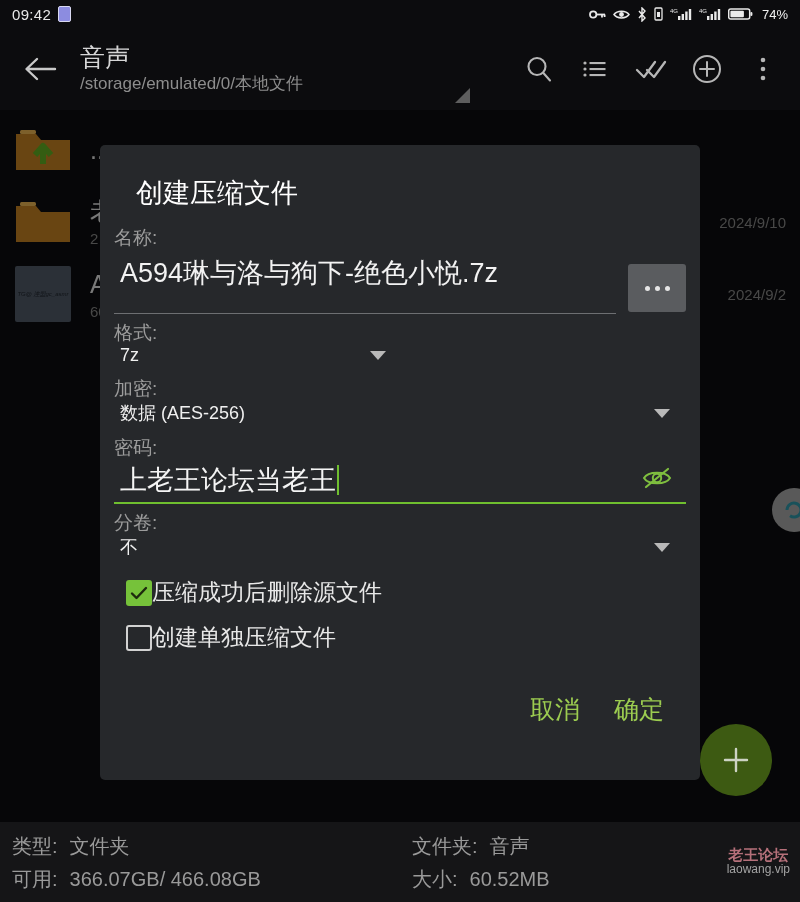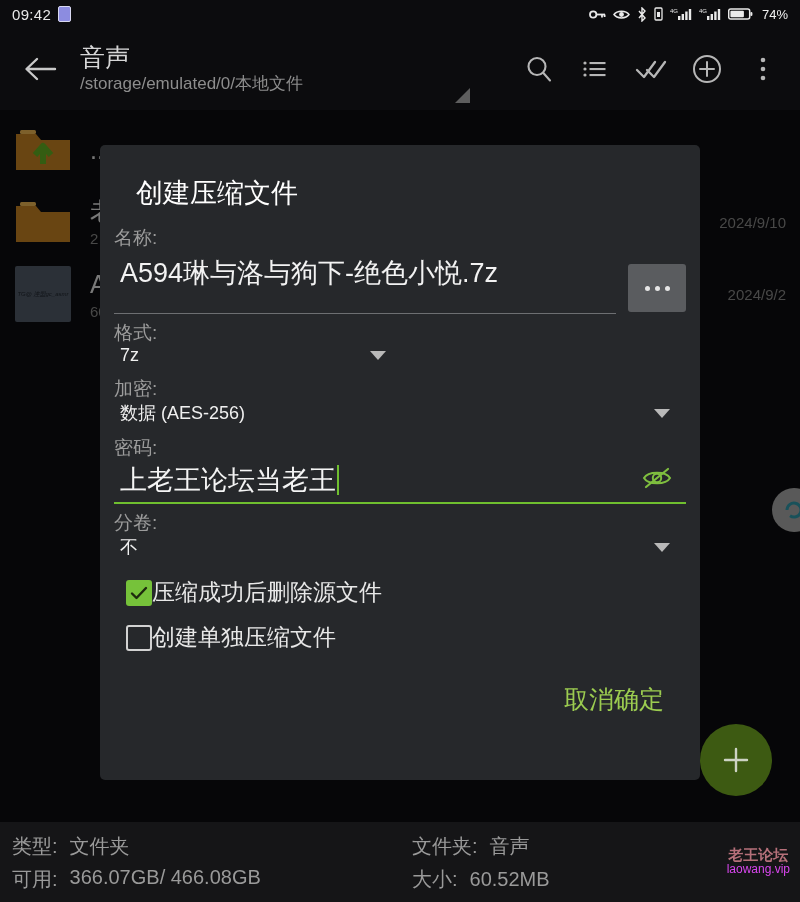--- a/index.html
+++ b/index.html
@@ -67,27 +67,27 @@
   }
 
   
   .bottombar{
     position:absolute; left:0; top:822px; width:800px; height:80px;
     background:#151517; padding:8px 12px 0 12px;
   }
   .bb-row{ display:flex; align-items:center; height:33px; }
   .bb-label{ font-size:20px; color:#9a9a9a; }
   .bb-value{ font-size:20px; color:#9a9a9a; margin-left:12px; }
-  .bb-c1{ width:400px; display:flex; align-items:flex-start; }
+  .bb-c1{ width:400px; display:flex; align-items:center; }
   .bb-c2{ display:flex; align-items:center; }
   .watermark{
     position:absolute; right:10px; top:24px; text-align:center; line-height:1.15;
   }
   .wm1{ font-size:15px; font-weight:bold; color:#b5707a; }
-  .wm2{ font-size:12px; color:#d946ef; }
+  .wm2{ font-size:12px; color:#a3a3a3; }
 
   
   .scrim{ position:absolute; left:0; top:110px; width:800px; height:712px; background:rgba(0,0,0,.42); }
   .dialog{
     position:absolute; left:100px; top:145px; width:600px; height:635px;
     background:#26282b; border-radius:5px; padding:0 14px;
   }
   .dlg-title{ font-size:27px; color:#ffffff; padding:30px 0 8px 22px; }
   .fld-label{ font-size:19px; color:#9c9c9c; margin-top:6px; }
 
@@ -122,21 +122,21 @@
     vertical-align:-6px; margin-left:1px;
   }
   .eye{ margin-left:auto; margin-right:14px; }
 
   .chk-row{ display:flex; align-items:center; margin-top:14px; padding-left:12px; }
   .chk{ width:26px; height:26px; border-radius:3px; flex:none; display:flex; align-items:center; justify-content:center; }
   .chk.on{ background:#76c23a; }
   .chk.off{ border:2px solid #d2d2d2; }
   .chk-label{ font-size:23px; color:#e8e8e8; }
 
-  .dlg-actions{ display:flex; justify-content:flex-end; margin-top:30px; padding-right:22px; }
+  .dlg-actions{ display:flex; justify-content:flex-end; gap:34px; margin-top:40px; padding-right:22px; }
   .dlg-btn{ font-size:25px; color:#9ccc50; }
 </style>
 </head>
 <body>
 
 <div id="screen">
 
   <div class="statusbar">
     <span class="sb-time">09:42</span>
     <span class="sb-appicon"></span>

